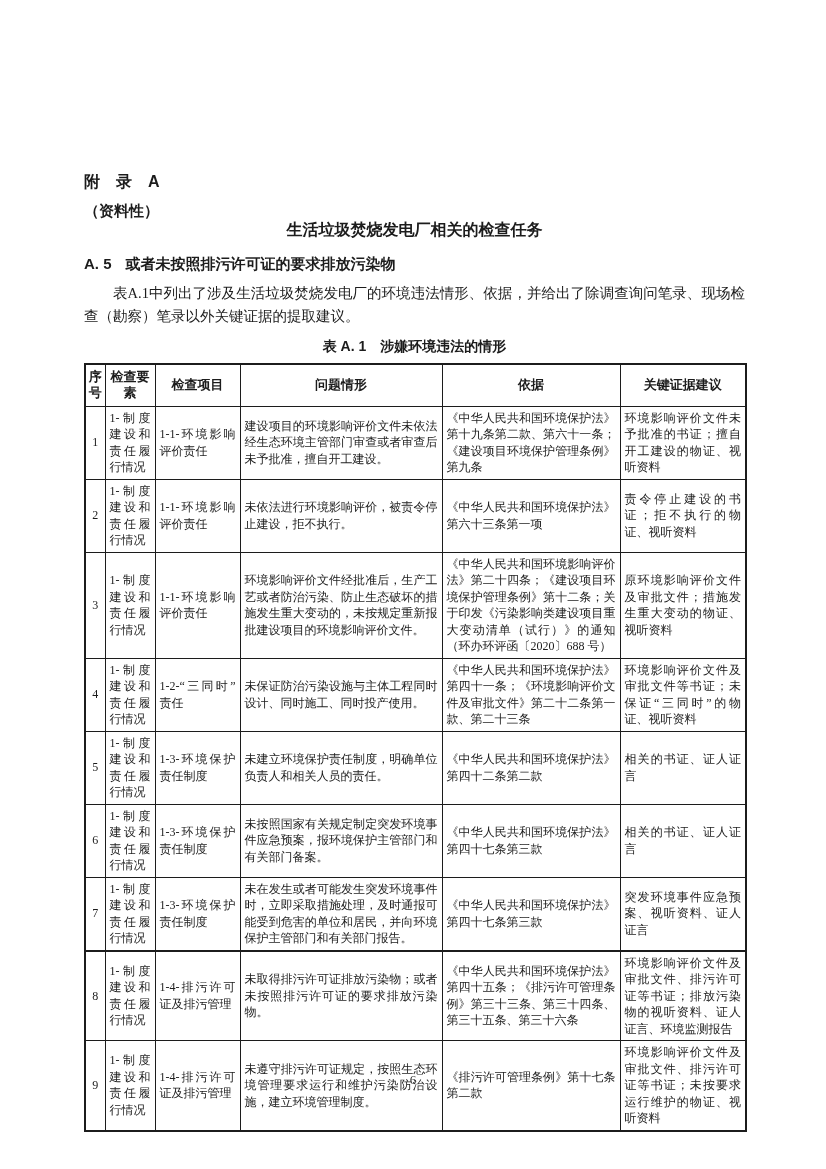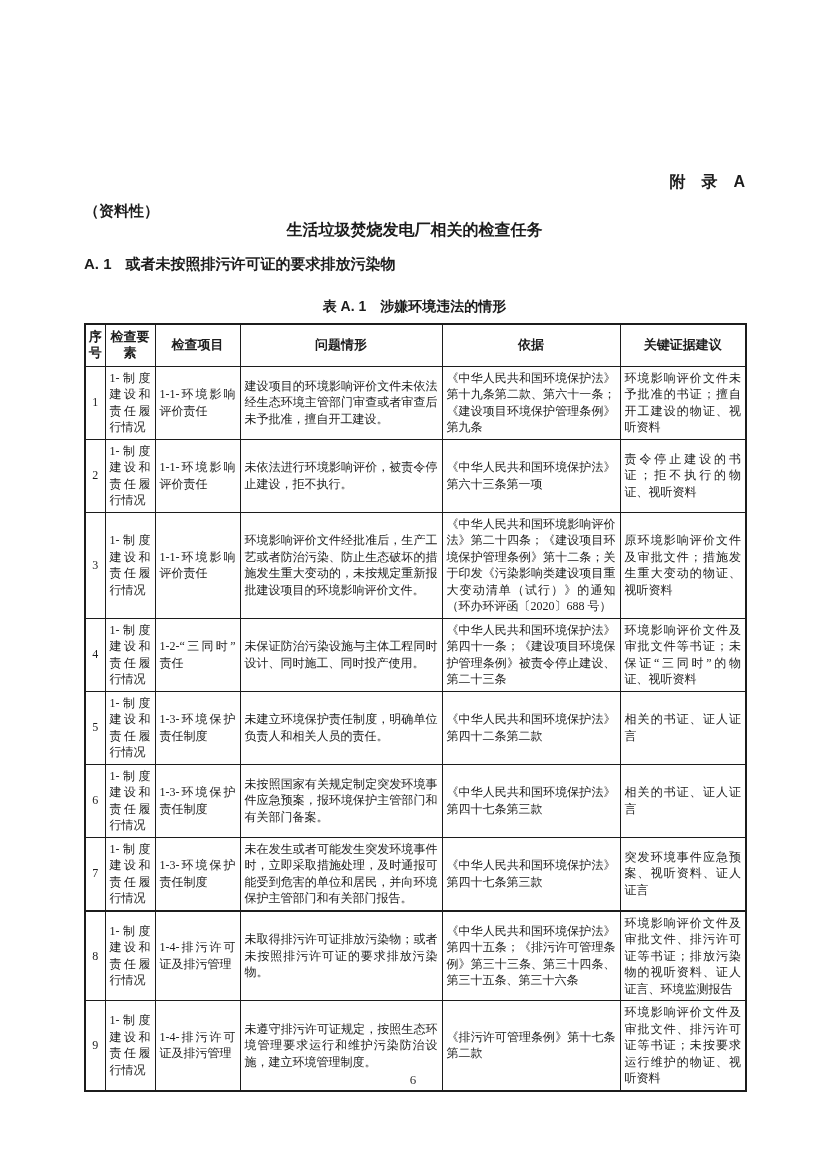--- a/index.html
+++ b/index.html
@@ -14,21 +14,21 @@
     font-family: "Liberation Serif", serif;
     overflow: hidden;
   }
   .content {
     position: absolute;
     left: 84px;
     top: 172px;
     width: 661px;
   }
   .appendix-label {
-    text-align: right;
+    text-align: left;
     font-family: "Liberation Sans", sans-serif;
     font-weight: bold;
     font-size: 16px;
     line-height: 20px;
   }
   .appendix-type {
     text-align: left;
     font-family: "Liberation Sans", sans-serif;
     font-weight: bold;
     font-size: 15px;
@@ -53,21 +53,21 @@
   }
   .section-heading .sec-num { margin-right: 14px; }
   .intro-paragraph {
     margin-top: 9px;
     font-size: 14.5px;
     line-height: 23px;
     text-align: justify;
     text-indent: 2em;
   }
   .table-title {
-    margin-top: 24px;
+    margin-top: 9px;
     text-align: center;
     font-family: "Liberation Sans", sans-serif;
     font-weight: bold;
     font-size: 14px;
     line-height: 18px;
   }
   table.law-table {
     margin-top: 8px;
     width: 661px;
     border-collapse: collapse;
@@ -118,23 +118,24 @@
 <body>
 
 <div class="page">
   <div class="content">
 
     <div class="appendix-label">附　录　A</div>
     <div class="appendix-type">（资料性）</div>
     <div class="appendix-title">生活垃圾焚烧发电厂相关的检查任务</div>
 
     <div class="section-heading">
-      <span class="sec-num">A. 1</span><span>或者未按照排污许可证的要求排放污染物</span>
+      <span class="sec-num">A. 5</span><span>或者未按照排污许可证的要求排放污染物</span>
     </div>
 
+    <p class="intro-paragraph">表A.1中列出了涉及生活垃圾焚烧发电厂的环境违法情形、依据，并给出了除调查询问笔录、现场检查（勘察）笔录以外关键证据的提取建议。</p>
 
     <div class="table-title">表 A. 1　涉嫌环境违法的情形</div>
 
     <table class="law-table">
       <colgroup>
         <col style="width:20px">
         <col style="width:50px">
         <col style="width:85px">
         <col style="width:202px">
         <col style="width:178px">
@@ -176,21 +177,21 @@
     <td class="c-pr">环境影响评价文件经批准后，生产工艺或者防治污染、防止生态破坏的措施发生重大变动的，未按规定重新报批建设项目的环境影响评价文件。</td>
     <td class="c-ba">《中华人民共和国环境影响评价法》第二十四条；《建设项目环境保护管理条例》第十二条；关于印发《污染影响类建设项目重大变动清单（试行）》的通知（环办环评函〔2020〕688 号）</td>
     <td class="c-ev">原环境影响评价文件及审批文件；措施发生重大变动的物证、视听资料</td>
   </tr>
 
   <tr>
     <td class="c-no">4</td>
     <td class="c-el">1-制度建设和责任履行情况</td>
     <td class="c-it">1-2-“三同时”责任</td>
     <td class="c-pr">未保证防治污染设施与主体工程同时设计、同时施工、同时投产使用。</td>
-    <td class="c-ba">《中华人民共和国环境保护法》第四十一条；《建设项目环境保护管理条例》被责令停止建设、第二十三条</td>
+    <td class="c-ba">《中华人民共和国环境保护法》第四十一条；《环境影响评价文件及审批文件》第二十二条第一款、第二十三条</td>
     <td class="c-ev">环境影响评价文件及审批文件等书证；未保证“三同时”的物证、视听资料</td>
   </tr>
 
   <tr>
     <td class="c-no">5</td>
     <td class="c-el">1-制度建设和责任履行情况</td>
     <td class="c-it">1-3-环境保护责任制度</td>
     <td class="c-pr">未建立环境保护责任制度，明确单位负责人和相关人员的责任。</td>
     <td class="c-ba">《中华人民共和国环境保护法》第四十二条第二款</td>
     <td class="c-ev">相关的书证、证人证言</td>

